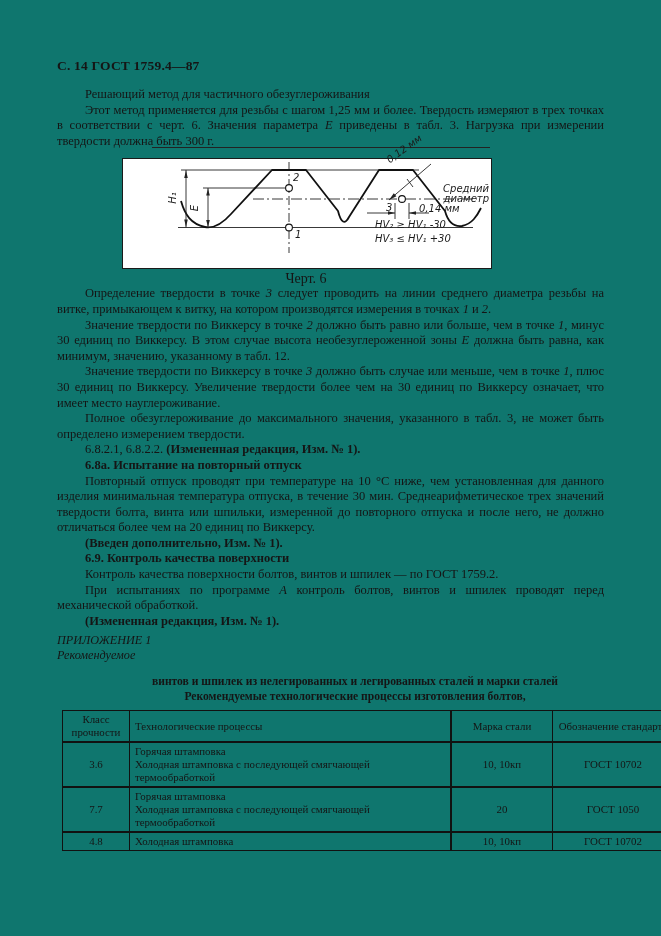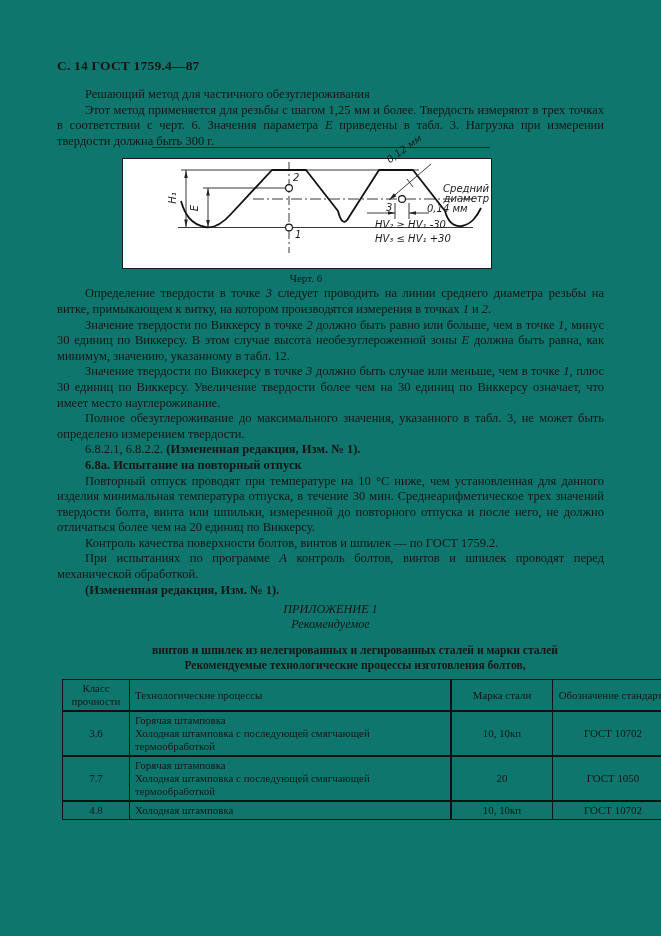--- a/index.html
+++ b/index.html
@@ -37,29 +37,29 @@
     position:absolute;
     font-family:"DejaVu Sans", sans-serif;font-style:italic;
     font-size:10px;line-height:10px;color:#1a1a1a;white-space:nowrap;
   }
   .lbl-h1{left:44px;top:34px;transform:rotate(-90deg);}
   .lbl-e{left:69px;top:44px;transform:rotate(-90deg);}
   .lbl-p2{left:170px;top:14px;}
   .lbl-p1{left:172px;top:71px;}
   .lbl-p3{left:263px;top:44px;font-size:10px;}
   .lbl-012{left:268px;top:-4px;transform:rotate(-36deg);transform-origin:left bottom;}
-  .lbl-014{left:304px;top:45px;}
+  .lbl-014{left:296px;top:45px;}
   .lbl-sred{left:302px;top:25px;text-align:right;width:64px;line-height:9.5px;}
   .lbl-hv{left:252px;top:59px;line-height:13.5px;font-size:10px;}
   .fig-caption{
     position:absolute;left:65px;top:121px;width:368px;
-    text-align:center;font-size:11px;text-indent:0;
-  }
-
-  .appendix{margin-top:4px;text-align:center;font-style:italic;font-size:12.2px;line-height:14.5px;text-indent:0;}
+    text-align:center;font-size:14px;text-indent:0;
+  }
+
+  .appendix{margin-top:4px;text-align:left;font-style:italic;font-size:12.2px;line-height:14.5px;text-indent:0;}
   .appendix div{text-indent:0;}
 
   .tbl-title{
     margin:13px 0 0 5px;width:586px;text-align:center;
     font-weight:bold;font-size:11.6px;line-height:14.5px;text-indent:0;
   }
   table.app-table{
     margin:6px 0 0 5px;width:586px;
     border-collapse:collapse;
     border:1.8px solid #111;
@@ -155,20 +155,22 @@
     </div>
 
     <div id="flow-b">
         <p><span>Определение твердости в точке </span><span class="it">3</span><span> следует проводить на линии среднего диаметра резьбы на витке, примыкающем к витку, на котором производятся измерения в точках </span><span class="it">1</span><span> и </span><span class="it">2</span><span>.</span></p>
         <p><span>Значение твердости по Виккерсу в точке </span><span class="it">2</span><span> должно быть равно или больше, чем в точке </span><span class="it">1</span><span>, минус 30 единиц по Виккерсу. В этом случае высота необезуглероженной зоны </span><span class="it">Е</span><span> должна быть равна, как минимум, значению, указанному в табл. 12.</span></p>
         <p><span>Значение твердости по Виккерсу в точке </span><span class="it">3</span><span> должно быть случае или меньше, чем в точке </span><span class="it">1</span><span>, плюс 30 единиц по Виккерсу. Увеличение твердости более чем на 30 единиц по Виккерсу означает, что имеет место науглероживание.</span></p>
         <p><span>Полное обезуглероживание до максимального значения, указанного в табл. 3, не может быть определено измерением твердости.</span></p>
         <p><span>6.8.2.1, 6.8.2.2. </span><span class="bd">(Измененная редакция, Изм. № 1).</span></p>
         <p><span class="bd">6.8а. Испытание на повторный отпуск</span></p>
         <p><span>Повторный отпуск проводят при температуре на 10 °С ниже, чем установленная для данного изделия минимальная температура отпуска, в течение 30 мин. Среднеарифметическое трех значений твердости болта, винта или шпильки, измеренной до повторного отпуска и после него, не должно отличаться более чем на 20 единиц по Виккерсу.</span></p>
+        <p><span class="bd">(Введен дополнительно, Изм. № 1).</span></p>
+        <p><span class="bd">6.9. Контроль качества поверхности</span></p>
         <p><span>Контроль качества поверхности болтов, винтов и шпилек — по ГОСТ 1759.2.</span></p>
         <p><span>При испытаниях по программе </span><span class="it">А</span><span> контроль болтов, винтов и шпилек проводят перед механической обработкой.</span></p>
         <p><span class="bd">(Измененная редакция, Изм. № 1).</span></p>
       </div>
 
     <div class="appendix">
       <div>ПРИЛОЖЕНИЕ 1</div>
       <div>Рекомендуемое</div>
     </div>
 

